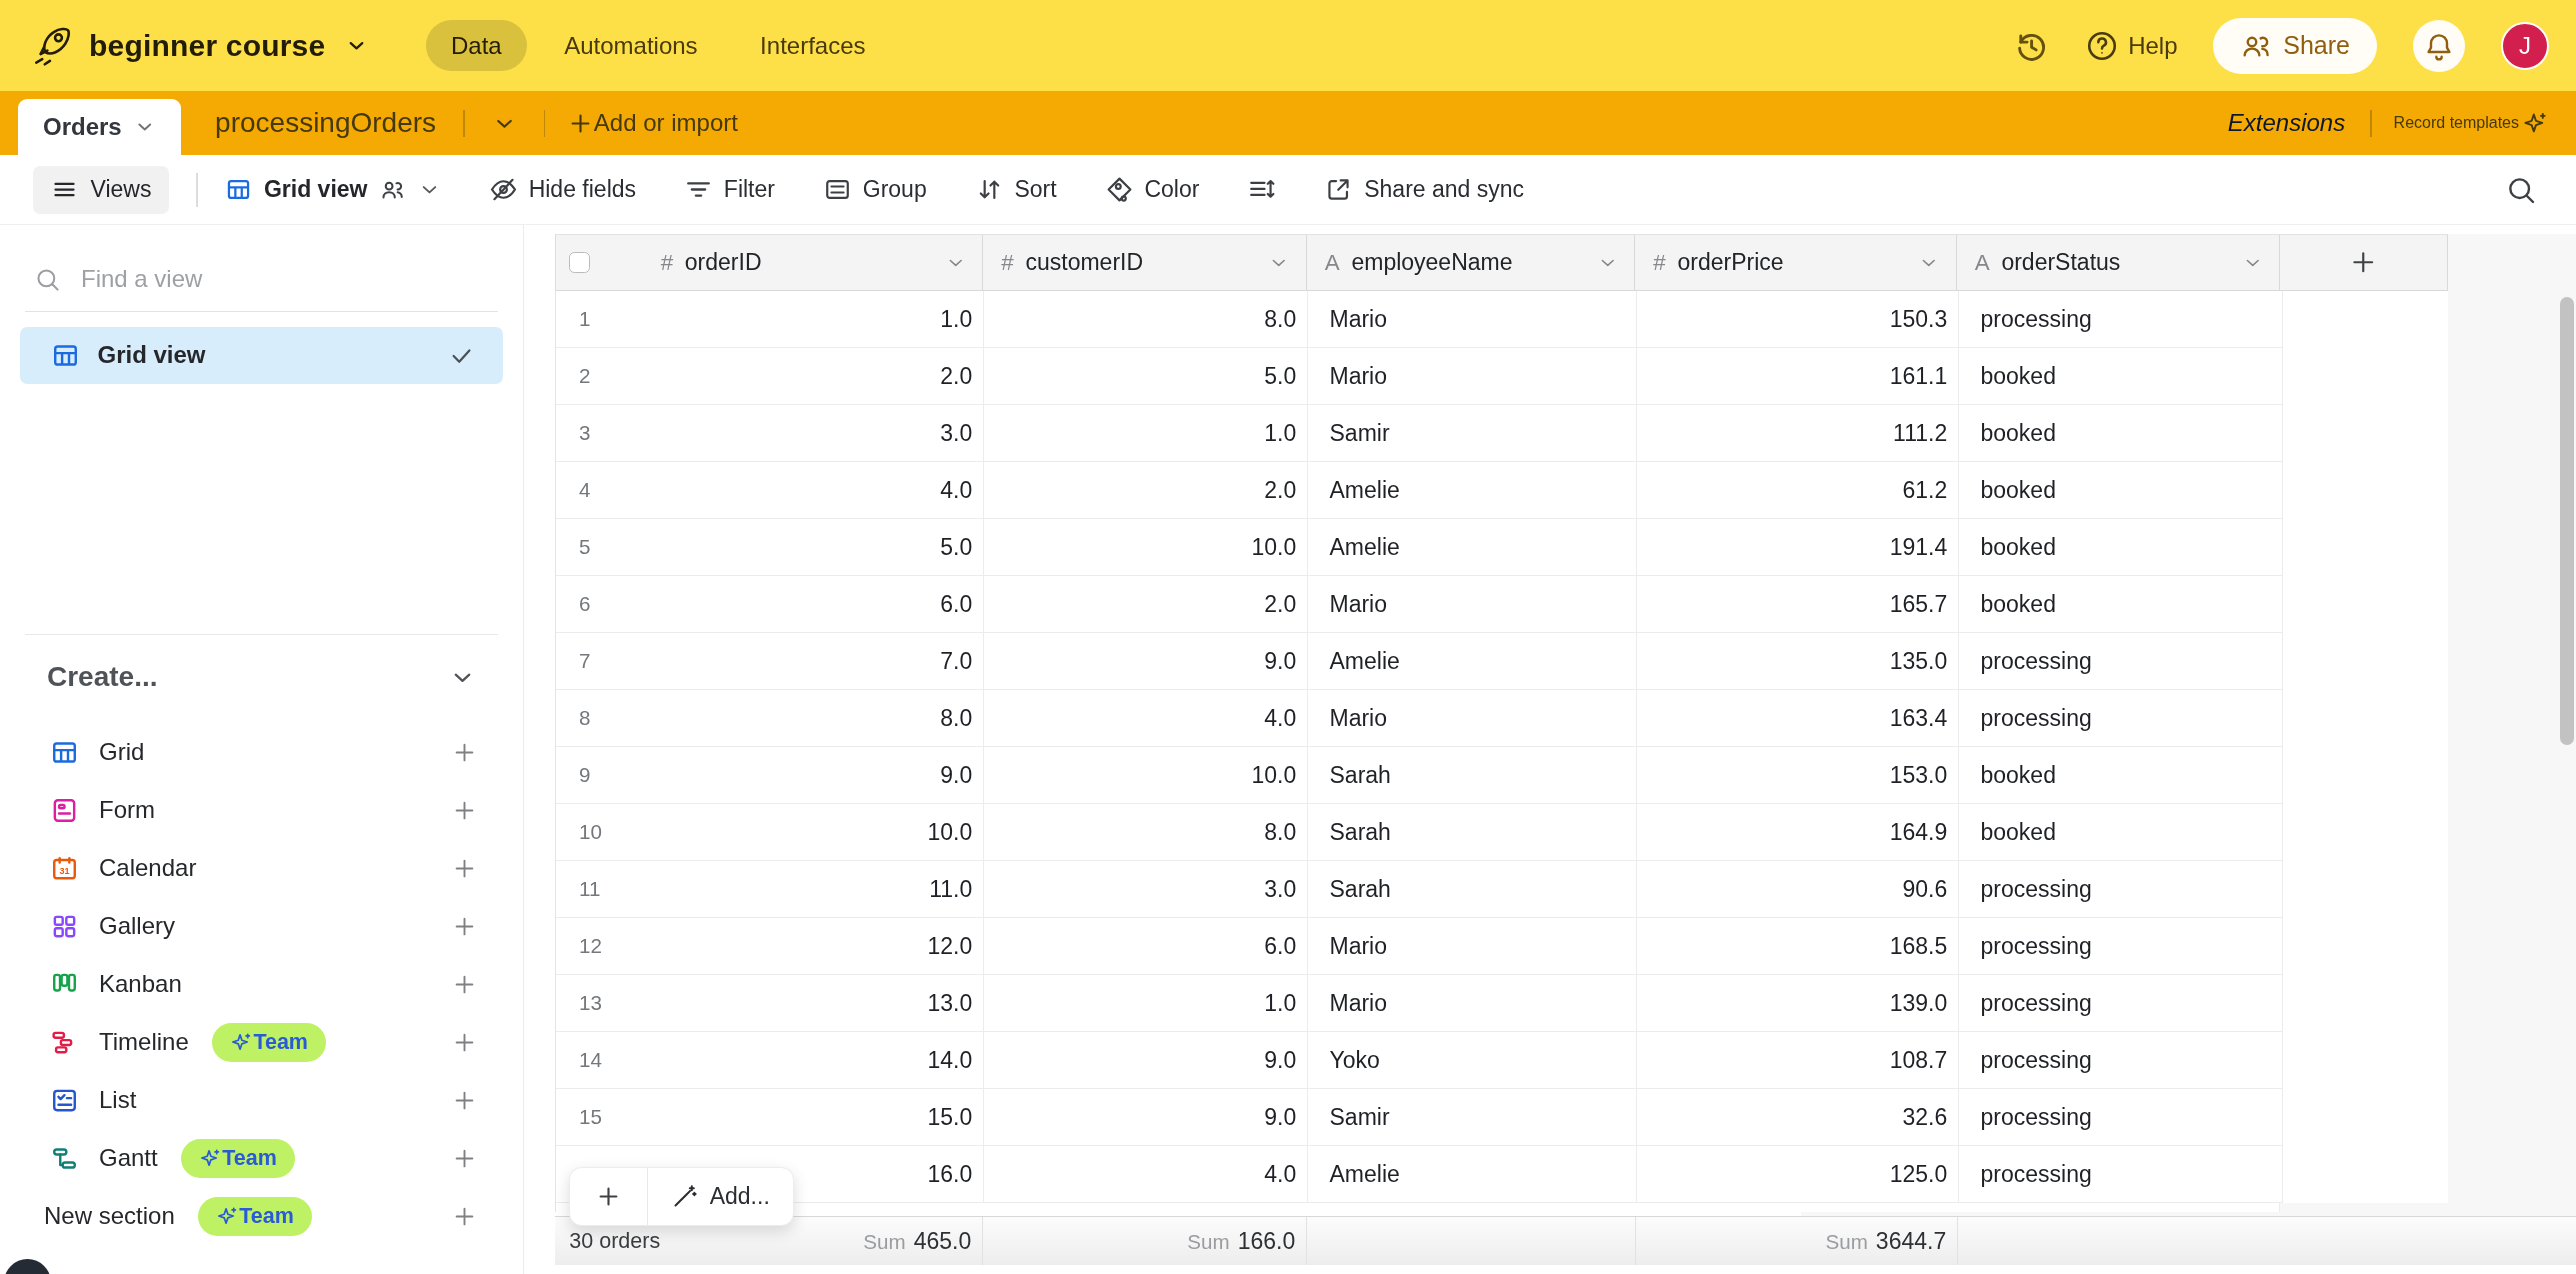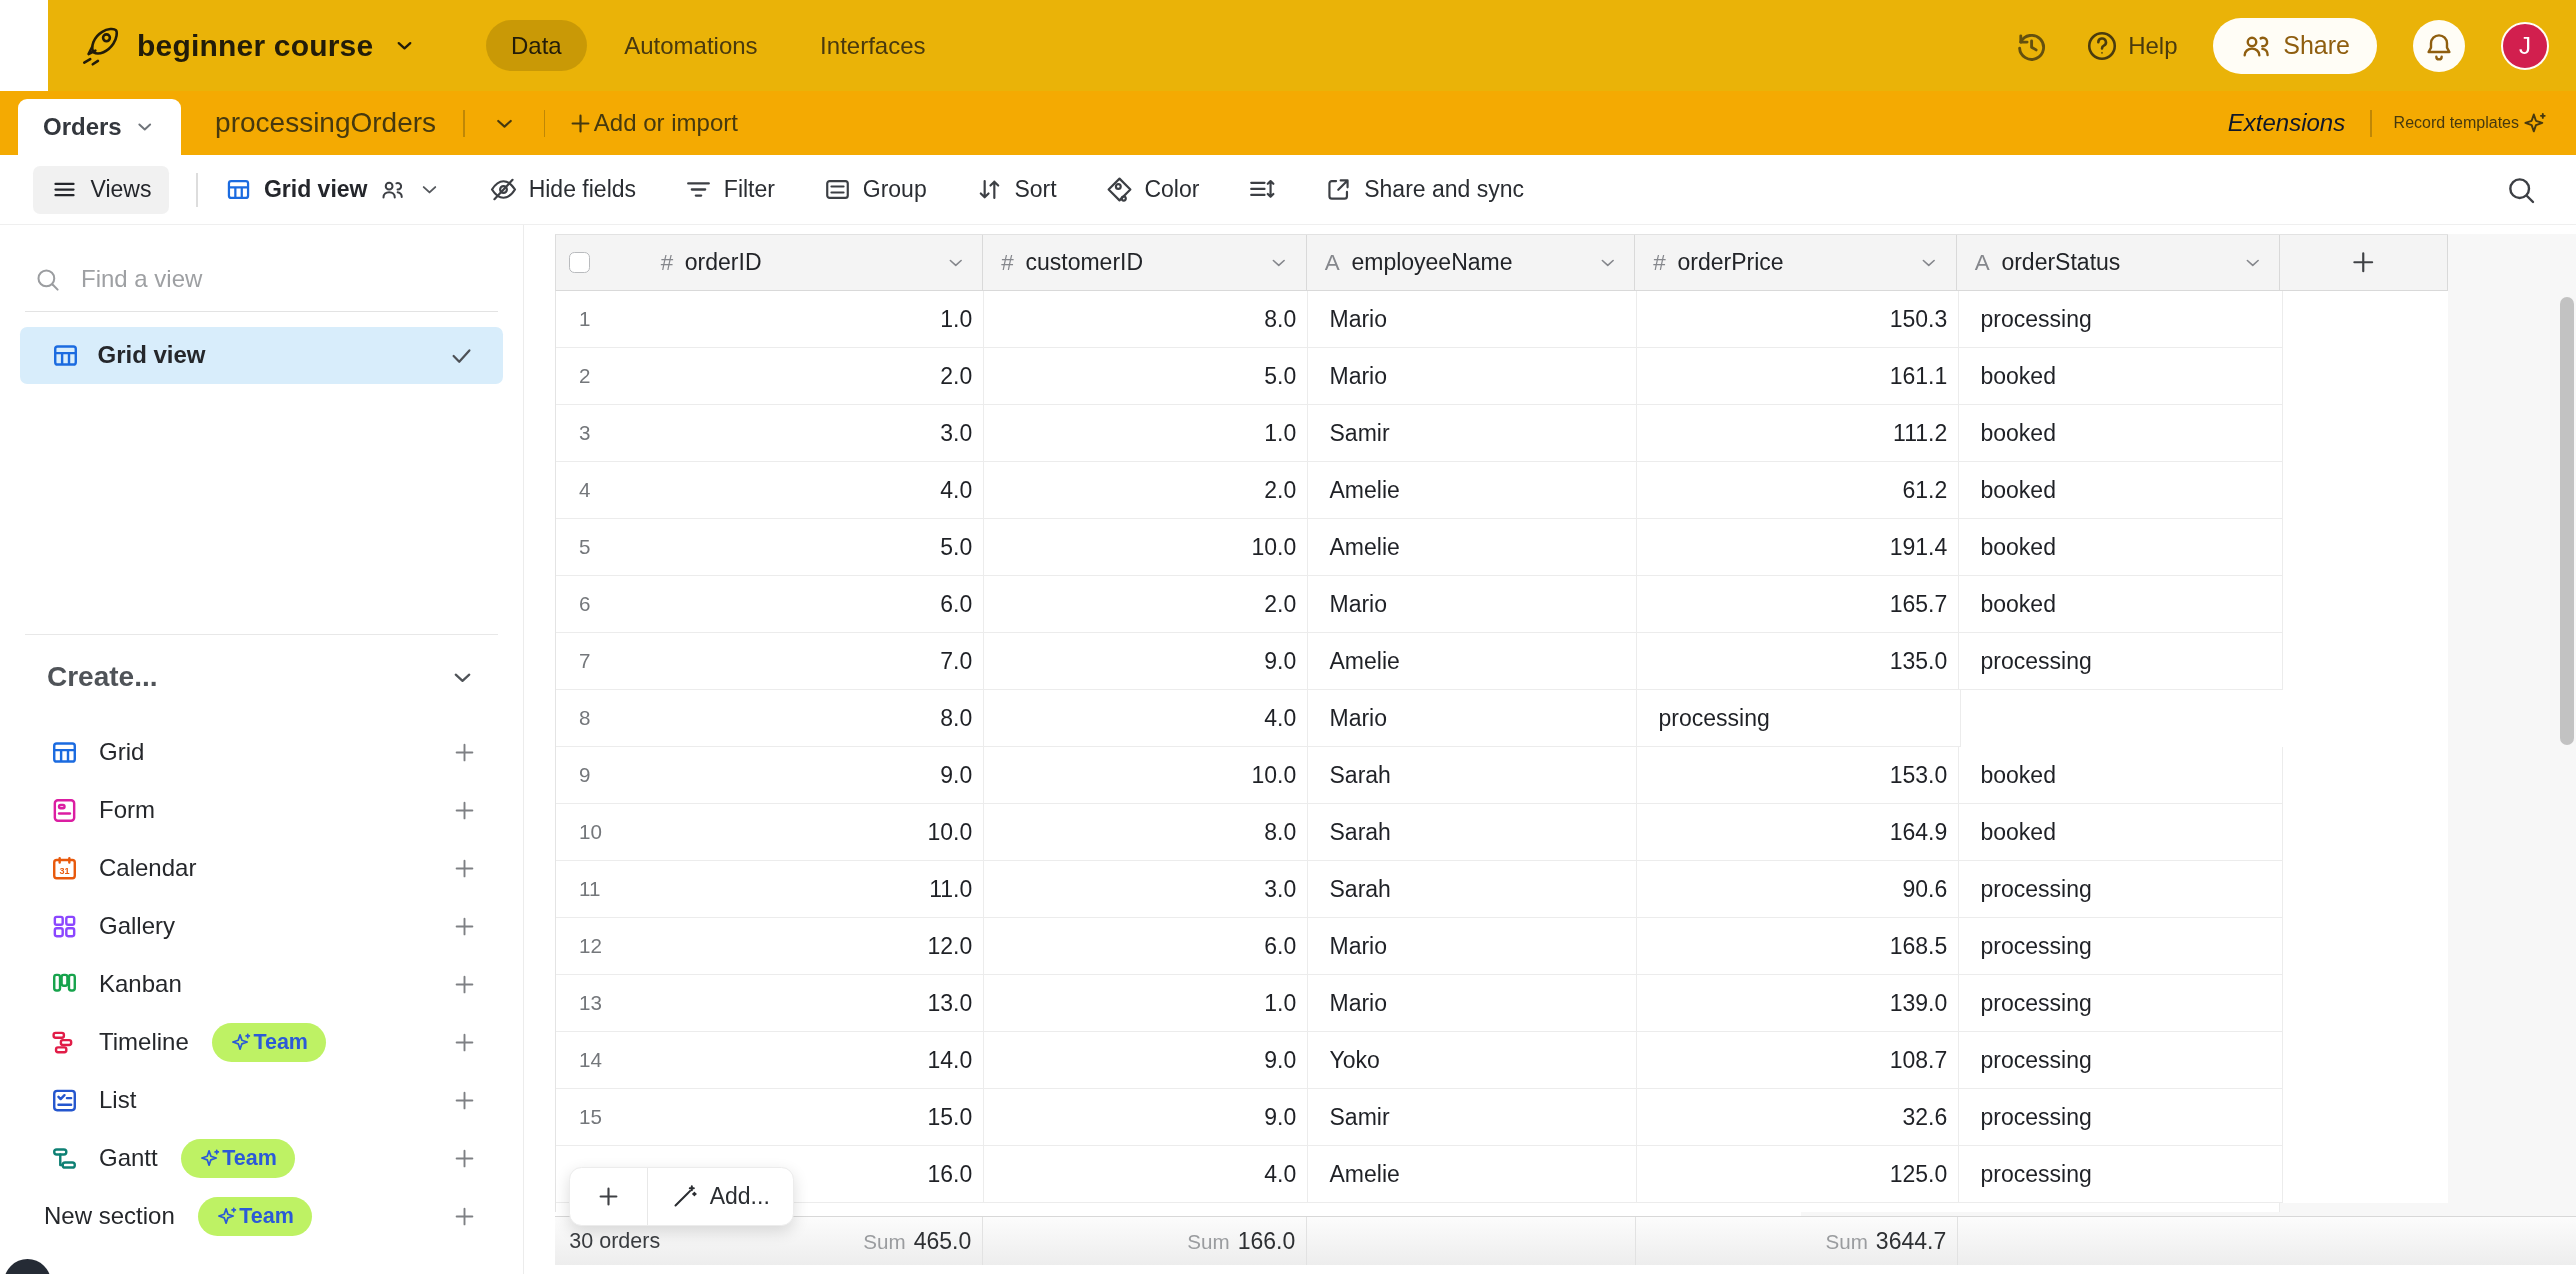--- a/index.html
+++ b/index.html
@@ -4,22 +4,22 @@
 <style>
   html,body{margin:0;padding:0;}
   body{
     width:2576px;height:1275px;overflow:hidden;position:relative;
     font-family:"Liberation Sans", sans-serif;background:#fff;
     -webkit-font-smoothing:antialiased;
   }
   svg{display:block;}
   
   .topbar{
-    height:91px;background:#eab308;display:flex;align-items:center;
-    padding:0 27px 0 32px;box-sizing:border-box;gap:16px;margin-left:48px;
+    height:91px;background:#fde047;display:flex;align-items:center;
+    padding:0 27px 0 32px;box-sizing:border-box;gap:4px;
   }
   .brand{display:flex;align-items:center;gap:16px;color:#221C09;}
   .brand-title{font-size:30px;font-weight:700;letter-spacing:0.2px;}
   .brand-chev{margin-left:3.6px;color:#221C09;}
   .top-nav{display:flex;align-items:center;margin-left:54px;gap:12.5px;}
   .top-nav-item{
     font-size:24px;color:#49390E;padding:11.7px 25px;border-radius:895px;cursor:pointer;
   }
   .top-nav-item.active{background:rgba(0,0,0,0.14);color:#221C09;font-weight:500;}
   .top-right{margin-left:auto;display:flex;align-items:center;gap:36px;}
@@ -759,20 +759,23 @@
           <div class="trow">
             <div class="cell c0 primary">
               <span class="rownum">8</span>
               <span class="val num">8.0</span>
             </div>
             <div class="cell c1">
               <span class="val num">4.0</span>
             </div>
             <div class="cell c2">
               <span class="val txt">Mario</span>
+            </div>
+            <div class="cell c3">
+              <span class="val num">163.4</span>
             </div>
             <div class="cell c4">
               <span class="val txt">processing</span>
             </div>
           </div>
           <div class="trow">
             <div class="cell c0 primary">
               <span class="rownum">9</span>
               <span class="val num">9.0</span>
             </div>

